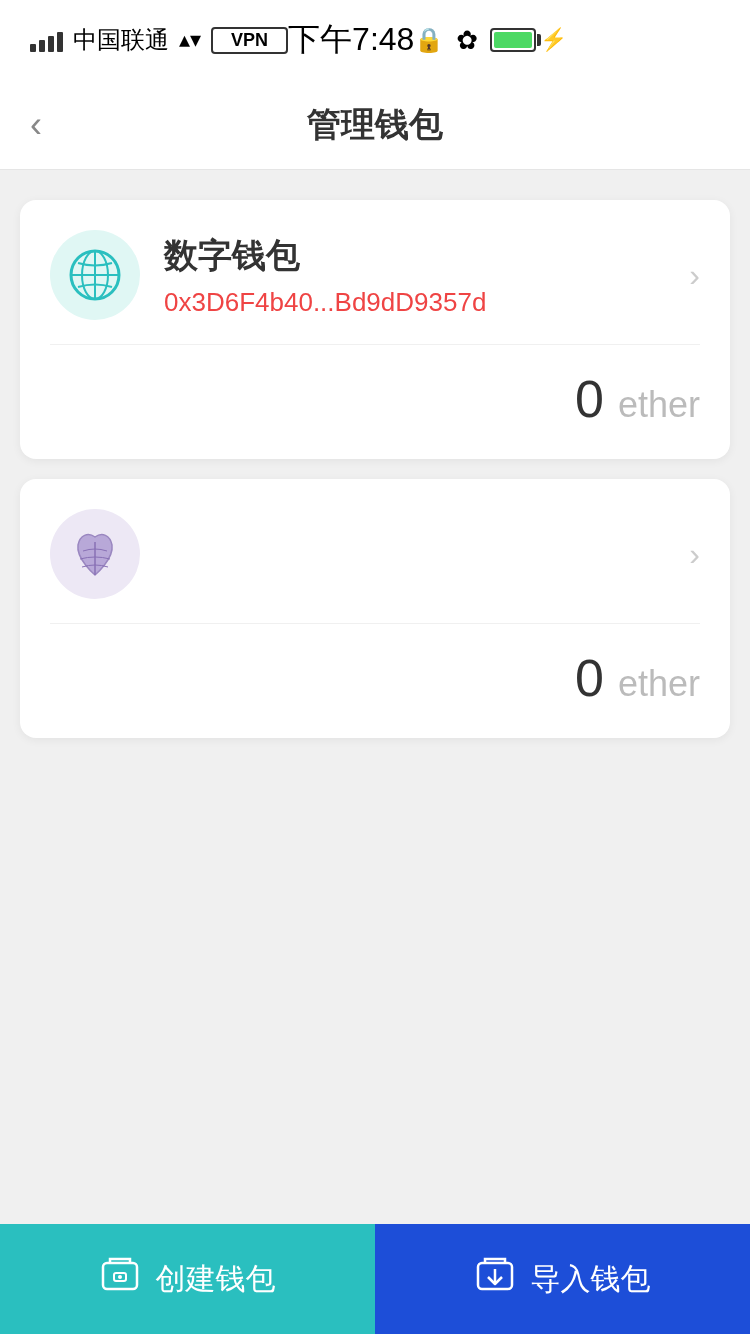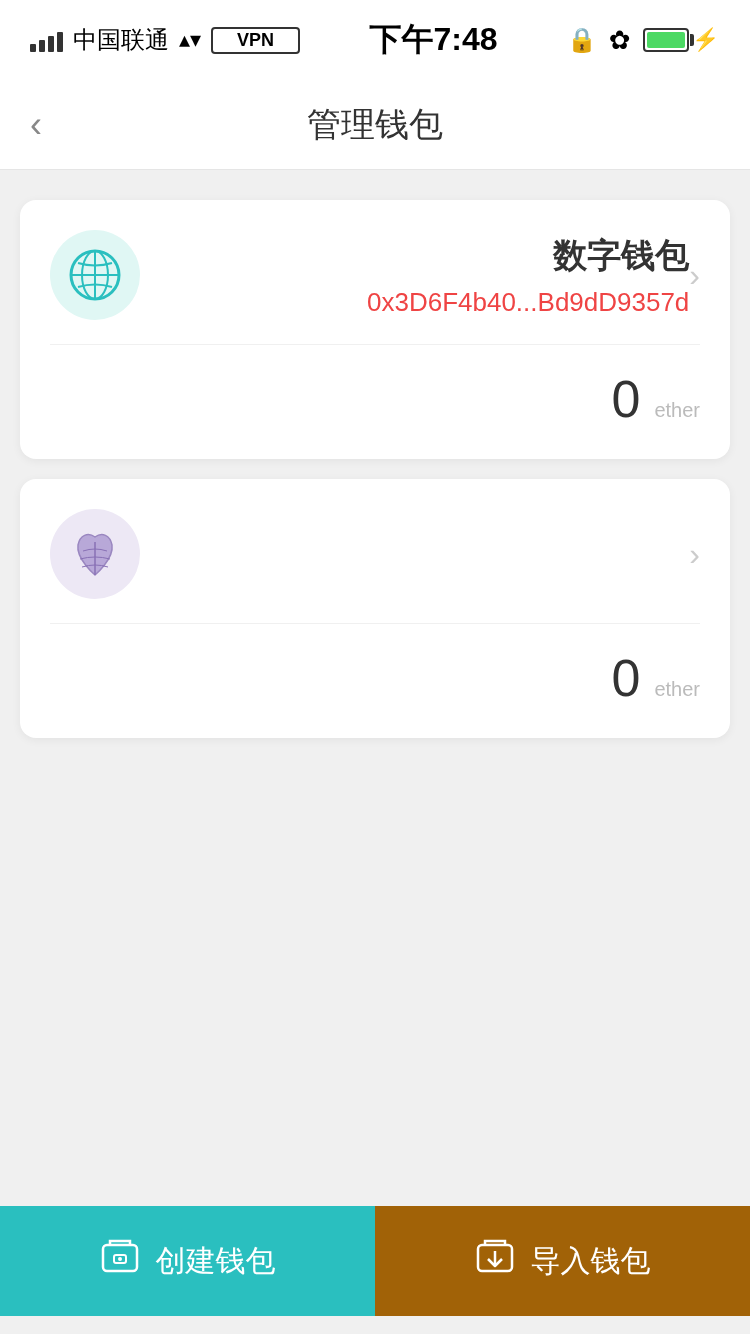--- a/index.html
+++ b/index.html
@@ -14,21 +14,20 @@
       position: relative;
     }
 
     
     .status-bar {
       width: 100%;
       height: 80px;
       background: #fff;
       display: flex;
       align-items: center;
-      justify-content: space-between;
       padding: 0 30px;
       font-size: 26px;
     }
 
     .status-left {
       display: flex;
       align-items: center;
       gap: 10px;
     }
 
@@ -54,28 +53,28 @@
       font-weight: 500;
     }
 
     .wifi-icon {
       font-size: 22px;
     }
 
     .vpn-badge {
       border: 2px solid #333;
       border-radius: 4px;
-      padding: 1px 24px;
+      padding: 1px 18px;
       font-size: 18px;
       font-weight: 600;
     }
 
     .status-center {
       font-size: 32px;
-      font-weight: 700;
+      font-weight: 400;
     }
 
     .status-right {
       display: flex;
       align-items: center;
       gap: 12px;
     }
 
     .lock-icon { font-size: 24px; }
     .bluetooth-icon { font-size: 26px; }
@@ -130,42 +129,41 @@
     .nav-back {
       position: absolute;
       left: 30px;
       font-size: 36px;
       color: #888;
       cursor: pointer;
     }
 
     .nav-title {
       font-size: 34px;
-      font-weight: 400;
+      font-weight: 700;
       color: #333;
     }
 
     
     .content {
       width: 100%;
       padding: 30px 20px;
       display: flex;
       flex-direction: column;
       gap: 20px;
       background: #f0f0f0;
       height: calc(1334px - 80px - 90px - 110px);
     }
 
     
     .wallet-card {
       background: #fff;
       border-radius: 16px;
       overflow: hidden;
       box-shadow: 0 2px 10px rgba(0,0,0,0.06);
-      text-align: right;
     }
 
     .wallet-header {
       display: flex;
       align-items: center;
       padding: 30px 30px 24px 30px;
       position: relative;
     }
 
     .wallet-avatar {
@@ -223,49 +221,49 @@
       gap: 14px;
     }
 
     .balance-amount {
       font-size: 52px;
       font-weight: 300;
       color: #333;
     }
 
     .balance-unit {
-      font-size: 20px;
+      font-size: 36px;
       color: #bbb;
     }
 
     
     .bottom-bar {
       position: absolute;
-      bottom: 18px;
+      bottom: 0;
       left: 0;
       width: 100%;
       height: 110px;
       display: flex;
     }
 
     .bottom-btn {
       flex: 1;
       display: flex;
       align-items: center;
       justify-content: center;
       gap: 16px;
       cursor: pointer;
     }
 
     .bottom-btn-create {
       background: #2abfbf;
     }
 
     .bottom-btn-import {
-      background: #a16207;
+      background: #1d4ed8;
     }
 
     .bottom-btn-icon {
       font-size: 36px;
       color: #fff;
     }
 
     .bottom-btn-label {
       font-size: 30px;
       color: #fff;

